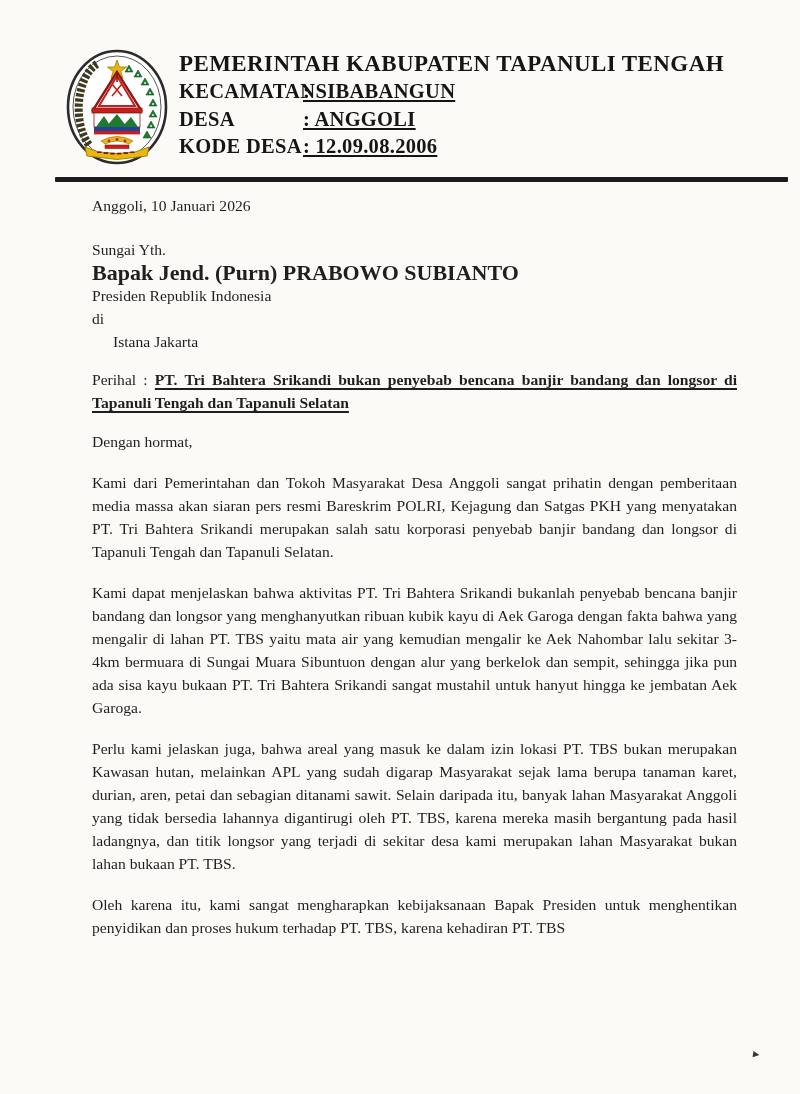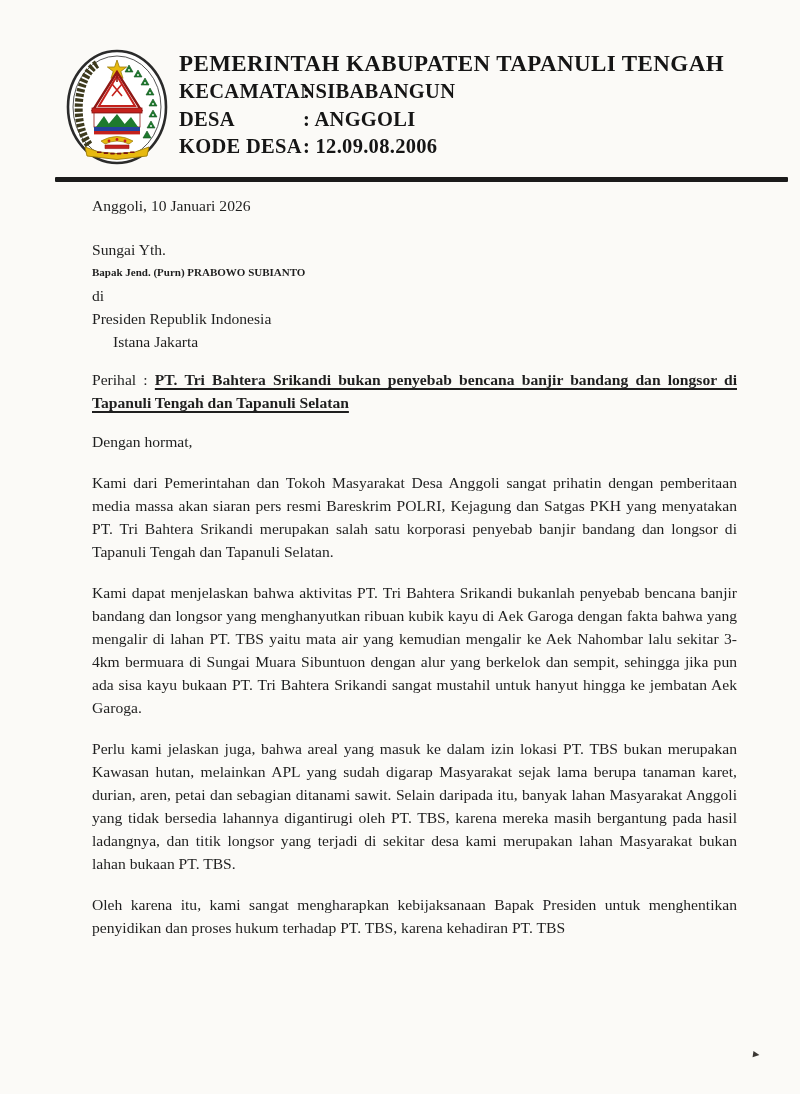--- a/index.html
+++ b/index.html
@@ -33,40 +33,40 @@
     letter-spacing: 0.4px;
     white-space: nowrap;
   }
   .lh-row {
     display: flex;
     font-size: 20.5px;
     line-height: 27.5px;
     letter-spacing: 0.3px;
   }
   .lh-label { width: 124px; }
-  .lh-value { white-space: nowrap; }
+  .lh-value { white-space: nowrap; text-decoration: underline; }
 
   .rule {
     height: 5px;
     background: #1b1b1b;
     margin: 11px 12px 0 55px;
     border-radius: 1px;
   }
 
   
   .content {
     padding: 12px 63px 0 92px;
     font-size: 15.6px;
     line-height: 23px;
   }
   .dateline { margin: 0; }
 
   .recipient { margin-top: 21px; }
   .recipient div { min-height: 23px; }
-  .recipient .name { font-weight: bold; font-size: 11px; }
+  .recipient .name { font-weight: bold; font-size: 22px; }
   .recipient .place { padding-left: 21px; }
 
   .subject {
     margin-top: 15px;
     text-align: justify;
   }
   .subject .subject-text {
     font-weight: bold;
     text-decoration: underline;
     text-decoration-thickness: 1.5px;
@@ -176,22 +176,22 @@
 
   <div class="rule"></div>
 
   <div class="content">
 
     <p class="dateline">Anggoli, 10 Januari 2026</p>
 
     <div class="recipient">
       <div>Sungai Yth.</div>
       <div class="name">Bapak Jend. (Purn) PRABOWO SUBIANTO</div>
+      <div>Presiden Republik Indonesia</div>
       <div>di</div>
-      <div>Presiden Republik Indonesia</div>
       <div class="place">Istana Jakarta</div>
     </div>
 
     <p class="subject"><span>Perihal :</span> <span class="subject-text">PT. Tri Bahtera Srikandi bukan penyebab bencana banjir bandang dan longsor di Tapanuli Tengah dan Tapanuli Selatan</span></p>
 
     <p class="greeting">Dengan hormat,</p>
 
     <p class="para">Kami dari Pemerintahan dan Tokoh Masyarakat Desa Anggoli sangat prihatin dengan pemberitaan media massa akan siaran pers resmi Bareskrim POLRI, Kejagung dan Satgas PKH yang menyatakan PT. Tri Bahtera Srikandi merupakan salah satu korporasi penyebab banjir bandang dan longsor di Tapanuli Tengah dan Tapanuli Selatan.</p>
     <p class="para">Kami dapat menjelaskan bahwa aktivitas PT. Tri Bahtera Srikandi bukanlah penyebab bencana banjir bandang dan longsor yang menghanyutkan ribuan kubik kayu di Aek Garoga dengan fakta bahwa yang mengalir di lahan PT. TBS yaitu mata air yang kemudian mengalir ke Aek Nahombar lalu sekitar 3-4km bermuara di Sungai Muara Sibuntuon dengan alur yang berkelok dan sempit, sehingga jika pun ada sisa kayu bukaan PT. Tri Bahtera Srikandi sangat mustahil untuk hanyut hingga ke jembatan Aek Garoga.</p>
     <p class="para">Perlu kami jelaskan juga, bahwa areal yang masuk ke dalam izin lokasi PT. TBS bukan merupakan Kawasan hutan, melainkan APL yang sudah digarap Masyarakat sejak lama berupa tanaman karet, durian, aren, petai dan sebagian ditanami sawit. Selain daripada itu, banyak lahan Masyarakat Anggoli yang tidak bersedia lahannya digantirugi oleh PT. TBS, karena mereka masih bergantung pada hasil ladangnya, dan titik longsor yang terjadi di sekitar desa kami merupakan lahan Masyarakat bukan lahan bukaan PT. TBS.</p>

